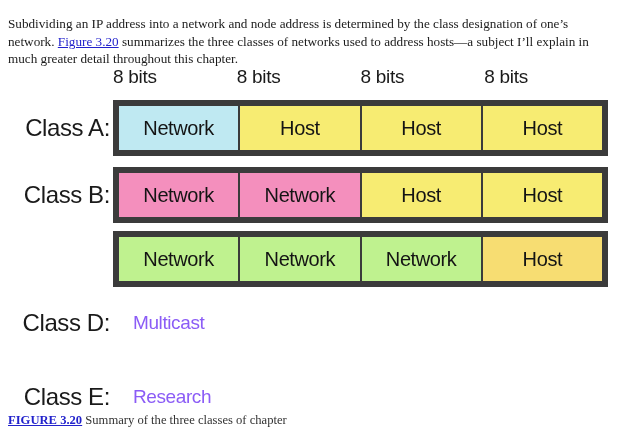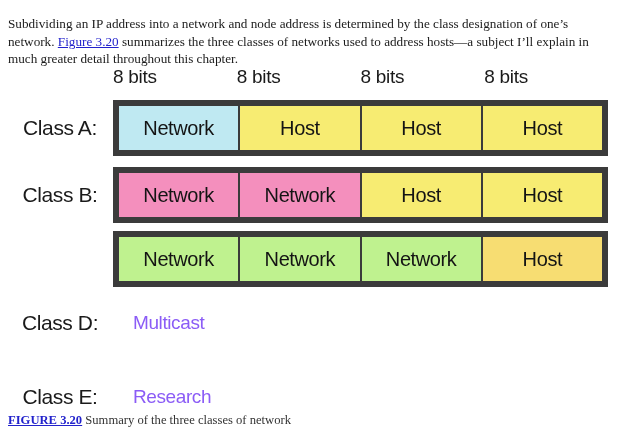--- a/index.html
+++ b/index.html
@@ -75,24 +75,24 @@
   .class-row.row-c { top: 173px; }
 
   .class-label {
     position: absolute;
     left: 10px;
     top: 0;
     width: 100px;
     height: 56px;
     line-height: 56px;
     font-family: "Liberation Sans", sans-serif;
-    font-size: 21px;
+    font-size: 24px;
     letter-spacing: -0.4px;
     color: #1a1a1a;
-    text-align: center;
+    text-align: right;
     white-space: nowrap;
   }
 
   .octet-strip {
     position: absolute;
     left: 113px;
     top: 0;
     width: 495px;
     height: 56px;
     display: flex;
@@ -210,13 +210,13 @@
     <div class="plain-value">Multicast</div>
   </div>
 
   <div class="plain-row row-e">
     <div class="class-label">Class E:</div>
     <div class="plain-value">Research</div>
   </div>
 
 </div>
 
-<div id="figure-caption"><a class="caption-link" href="#">FIGURE 3.20</a><span class="caption-text"> Summary of the three classes of network</span></div>
+<div id="figure-caption"><a class="caption-link" href="#">FIGURE 3.20</a><span class="caption-text"> Summary of the three classes of chapter</span></div>
 
 </body></html>

